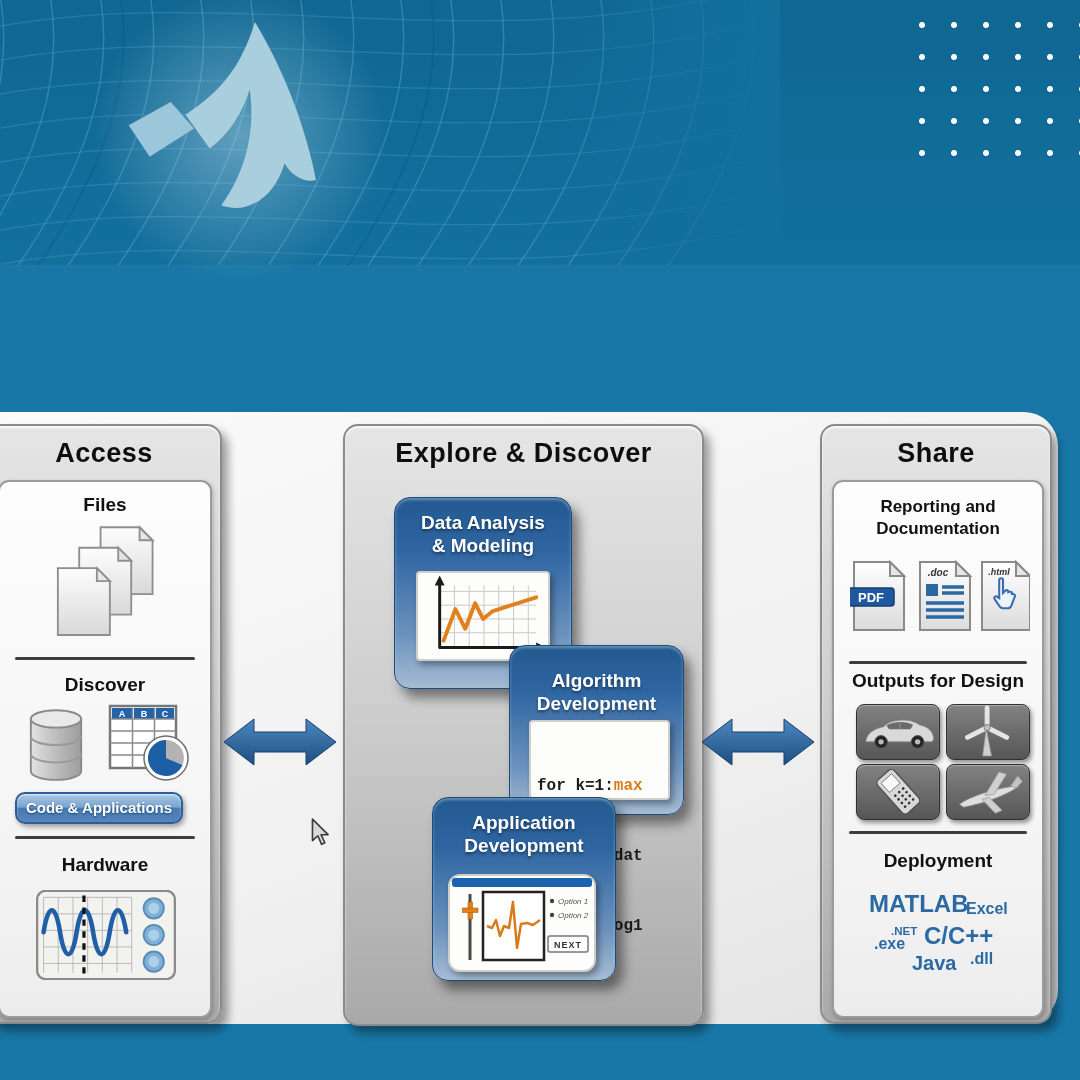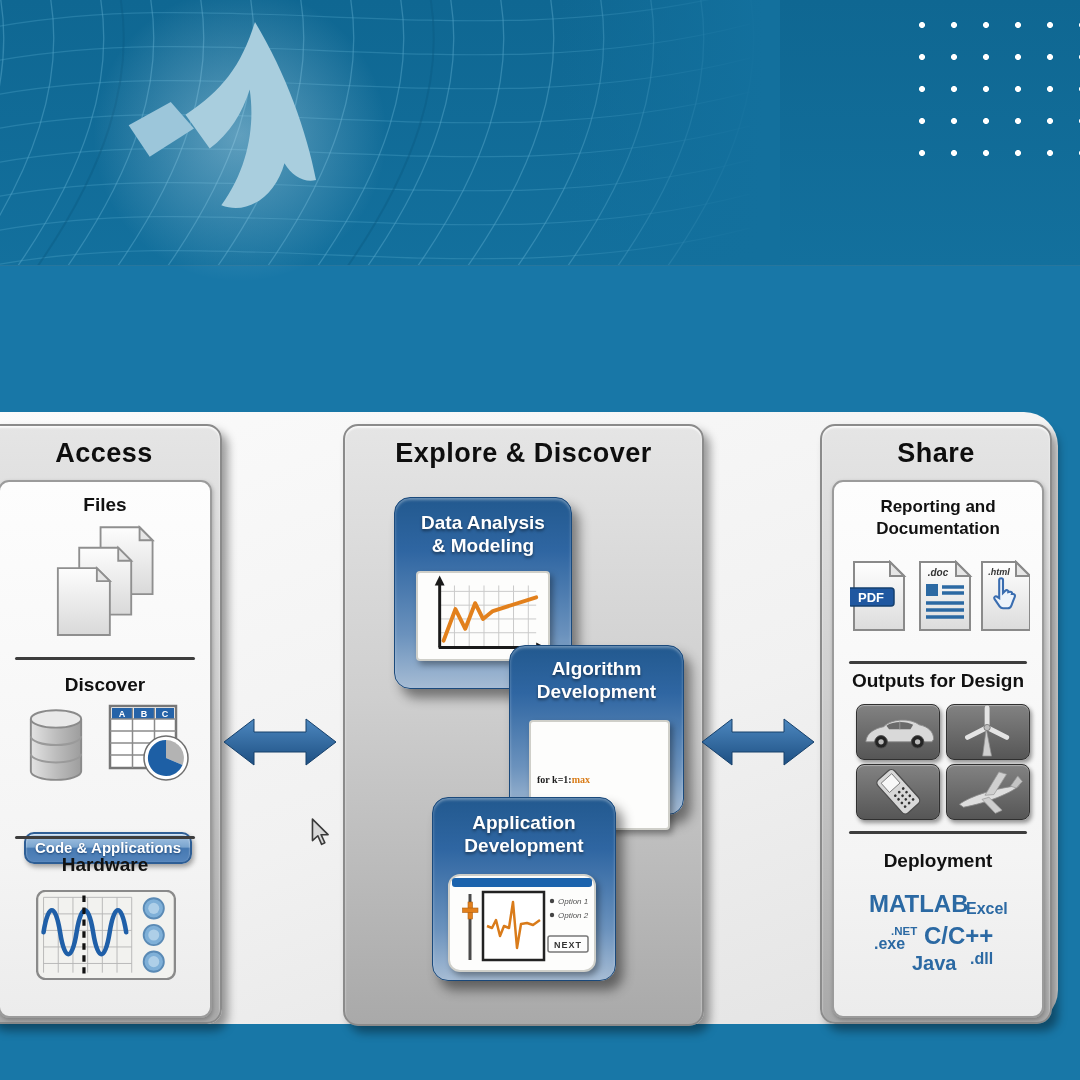--- a/index.html
+++ b/index.html
@@ -44,22 +44,22 @@
   .card{position:absolute;border-radius:16px;
         background:linear-gradient(180deg,#22598f 0%,#2f66a2 28%,#6b92bd 72%,#a6bcd4 100%);
         border:1px solid #1b4a7c;
         box-shadow:7px 9px 12px rgba(0,0,0,.45), inset 0 2px 3px rgba(255,255,255,.35);margin-left:20px;}
   .card-title{position:absolute;left:0;right:0;text-align:center;
               font-size:19px;font-weight:bold;color:#fff;line-height:1.2;
               text-shadow:0 2px 3px rgba(0,0,0,.45);}
   .shot{position:absolute;background:#fdfdfc;border:2px solid #cfcfc9;border-radius:4px;
         box-shadow:3px 4px 6px rgba(0,0,0,.35);}
 
-  .code-panel{padding:22px 6px;font-family:Liberation Serif, serif;
-              font-size:10px;font-weight:bold;color:#1c1c1c;line-height:1.45;white-space:pre;}
+  .code-panel{padding:7px 6px;font-family:Liberation Mono, monospace;
+              font-size:16px;font-weight:bold;color:#1c1c1c;line-height:1.45;white-space:pre;}
   .code-panel .hl{color:#d97b16;}
 
   
   .glossy-btn{position:absolute;border-radius:10px;
               background:linear-gradient(180deg,#a9c7e5 0%,#7ba5cf 46%,#4679b2 52%,#5585bc 100%);
               border:2px solid #2e5e95;color:#fff;font-weight:bold;font-size:15px;
               text-align:center;text-shadow:0 1px 2px #1d4473;
               box-shadow:2px 3px 5px rgba(0,0,0,.35), inset 0 1px 2px rgba(255,255,255,.7);}
 
   
@@ -187,21 +187,21 @@
             <line x1="2" y1="53" x2="68" y2="53"></line>
           <line x1="24.5" y1="6" x2="24.5" y2="66"></line>
             <line x1="46.5" y1="6" x2="46.5" y2="66"></line>
         </g>
         <g>
           <circle cx="58" cy="56" r="22" fill="#ffffff" stroke="#6f6f6f" stroke-width="1.5"></circle>
           <path d="M58,56 L58,38 A18,18 0 0 1 74.5,63 Z" fill="#b3b3b3"></path>
           <path d="M58,56 L74.5,63 A18,18 0 1 1 58,38 Z" fill="#1d5fa5"></path>
         </g>
       </svg>
-      <div class="glossy-btn" style="left:24px;top:310px;width:164px;height:28px;line-height:28px;margin-top:40px;">Code &amp; Applications</div>
+      <div class="glossy-btn" style="left:15px;top:310px;width:164px;height:28px;line-height:28px;">Code &amp; Applications</div>
       <div class="divider" style="top:354px;"></div>
 
       <div class="sec-label" style="top:372px;">Hardware</div>
       <svg style="position:absolute;left:36px;top:408px;" width="140" height="90" viewBox="0 0 152 98">
         <rect x="1" y="1" width="150" height="96" rx="9" fill="#f2f2ef" stroke="#8a8a8a" stroke-width="2.5"></rect>
         <g stroke="#b5b5b5" stroke-width="1">
           <line x1="8" y1="8" x2="8" y2="90"></line>
             <line x1="24" y1="8" x2="24" y2="90"></line>
             <line x1="40" y1="8" x2="40" y2="90"></line>
             <line x1="56" y1="8" x2="56" y2="90"></line>
@@ -266,21 +266,21 @@
             <line x1="22" y1="8" x2="22" y2="75"></line>
             <line x1="21" y1="75" x2="124" y2="75"></line>
           </g>
         <polygon points="22,2 17,12 27,12" fill="#1a1a1a"></polygon>
         <polygon points="130,75 120,70 120,80" fill="#1a1a1a"></polygon>
       </svg>
     </div>
   </div>
 
   <div class="card" style="left:489px;top:645px;width:173px;height:168px;z-index:3;">
-    <div class="card-title" style="top:12px;">
+    <div class="card-title" style="top:24px;">
       <span>Algorithm</span><br>
       <span>Development</span>
     </div>
     <div class="shot code-panel" style="left:19px;top:74px;width:125px;height:62px;">
       <div><span>for k=1:</span><span class="hl">max</span></div>
       <div><span class="hl">x</span><span> = fft(dat</span></div>
       <div><span class="hl">y</span><span> = 20*log1</span></div>
     </div>
   </div>
 

